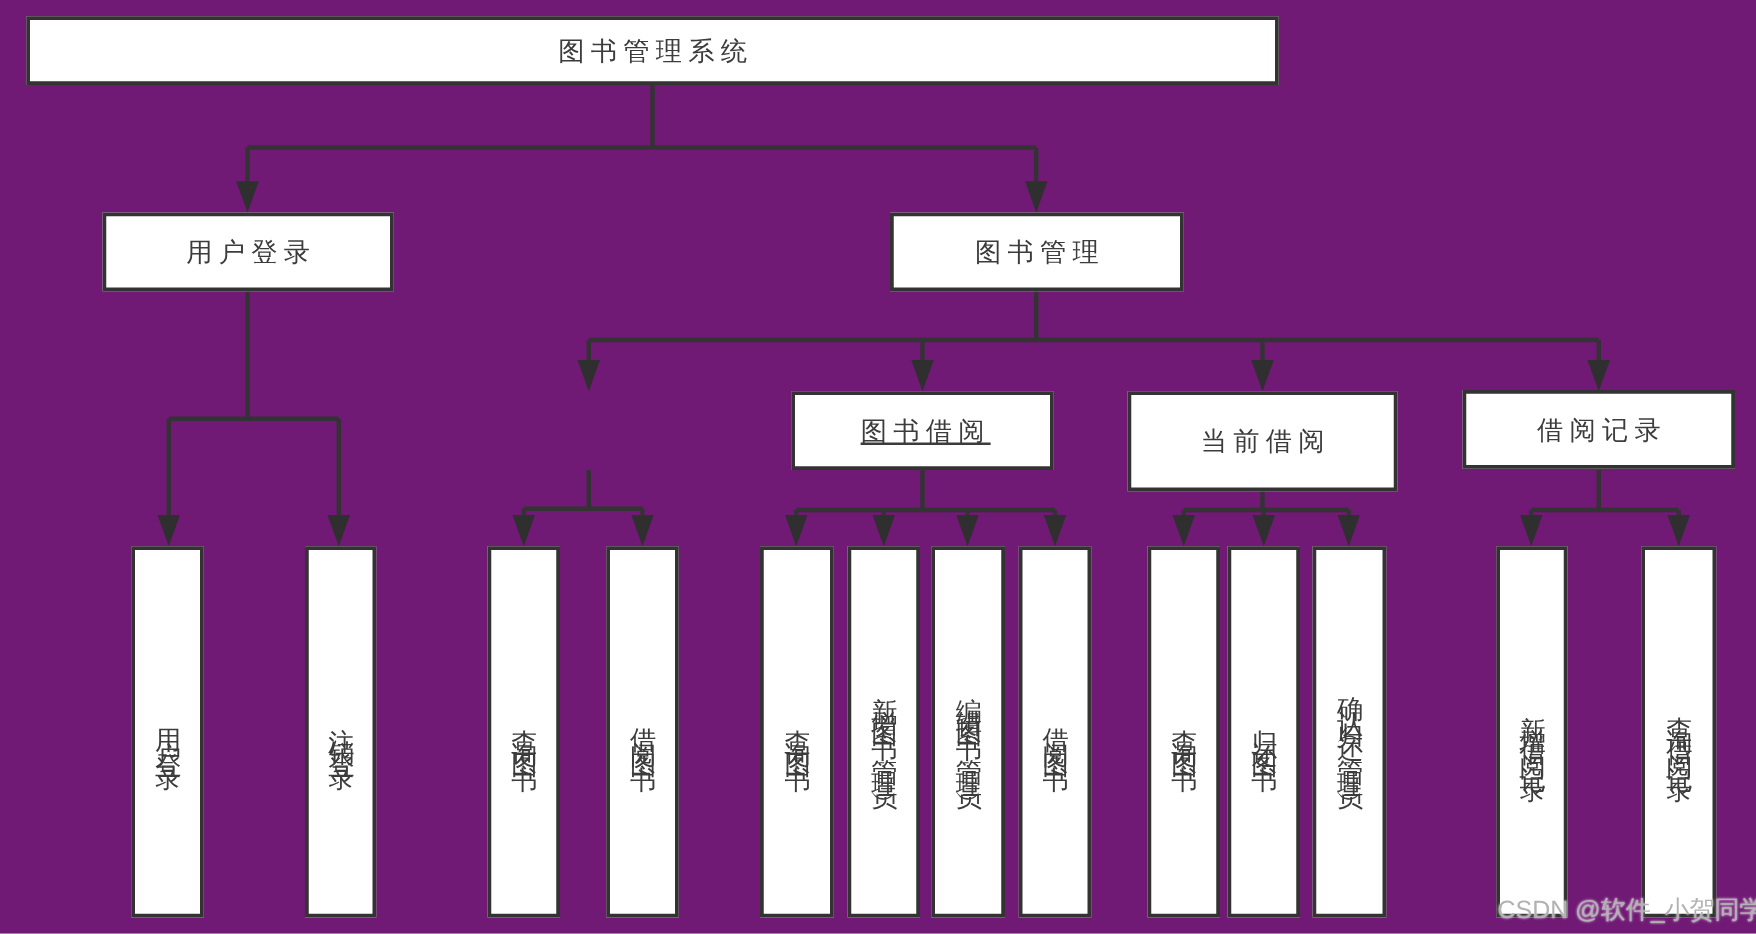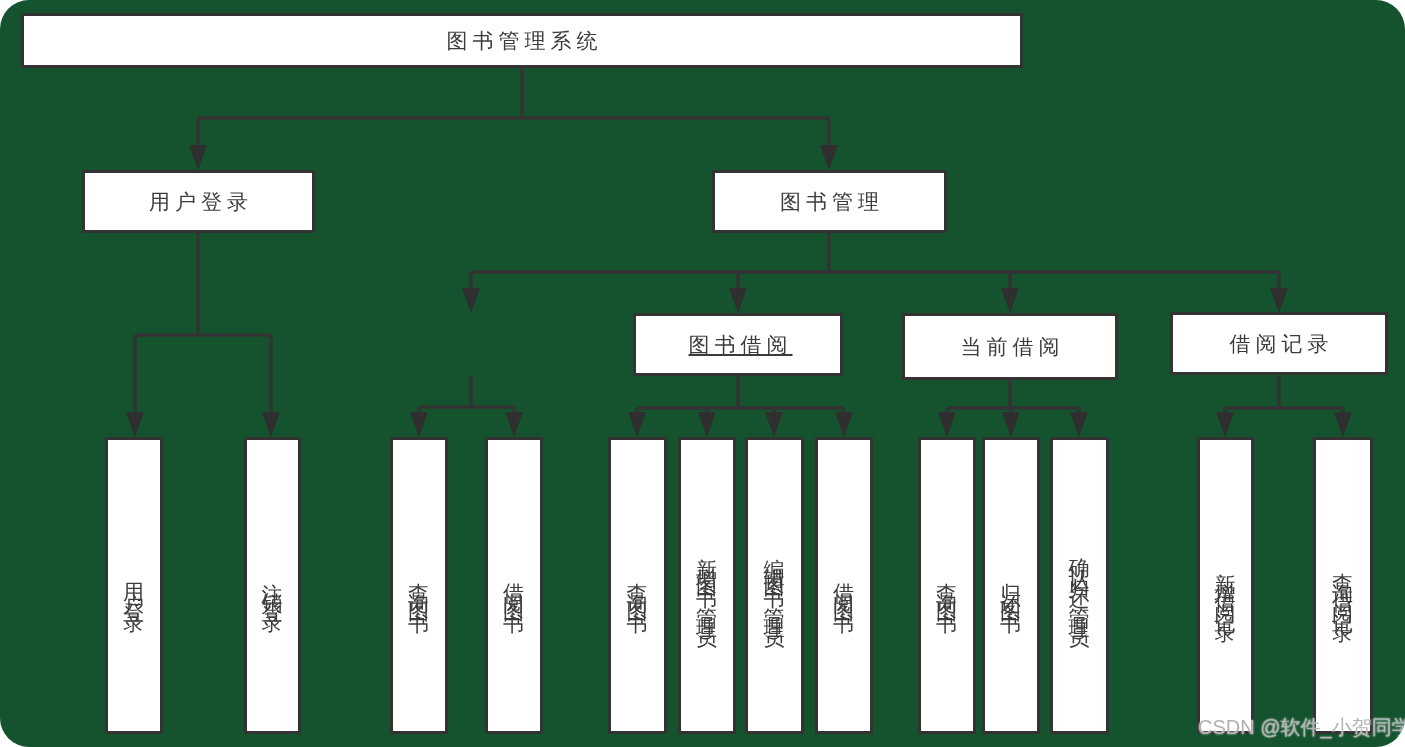--- a/index.html
+++ b/index.html
@@ -1,23 +1,22 @@
 <!DOCTYPE html>
 <html><head>
 <meta charset="utf-8">
 <style>
   html, body { margin: 0; padding: 0; background: #ffffff; }
   .canvas {
     position: relative;
     width: 1405px;
     height: 747px;
-    background: #14532d;
+    background: #701a75;
     overflow: hidden;
     font-family: "Liberation Sans", "DejaVu Sans", sans-serif;
-    border-radius: 29px;
   }
   .connectors {
     position: absolute;
     left: 0; top: 0;
     width: 1405px; height: 747px;
   }
   .box {
     position: absolute;
     box-sizing: border-box;
     border: 3px solid #333333;
@@ -118,21 +117,21 @@
       <polygon points="1334,412 1352,412 1343,437"></polygon>
     </g>
   </svg>
 
   <div class="box hnode" style="left:21px; top:13px; width:1002px; height:55px;">图书管理系统</div>
 
   <div class="box hnode" style="left:82px; top:170px; width:233px; height:63px;">用户登录</div>
   <div class="box hnode" style="left:712px; top:170px; width:235px; height:63px;">图书管理</div>
 
   <div class="box hnode" style="left:633px; top:313px; width:210px; height:63px;text-decoration:underline;">图书借阅</div>
-  <div class="box hnode" style="left:902px; top:313px; width:216px; height:67px;">当前借阅</div>
+  <div class="box hnode" style="left:902px; top:313px; width:216px; height:80px;">当前借阅</div>
   <div class="box hnode" style="left:1170px; top:312px; width:218px; height:63px;">借阅记录</div>
 
   <div class="box vnode" style="left:105px; top:437px; width:58px; height:297px;">
     <span>用户登录</span>
   </div>
   <div class="box vnode" style="left:244px; top:437px; width:57px; height:297px;">
     <span>注销登录</span>
   </div>
 
   <div class="box vnode" style="left:390px; top:437px; width:58px; height:297px;">

